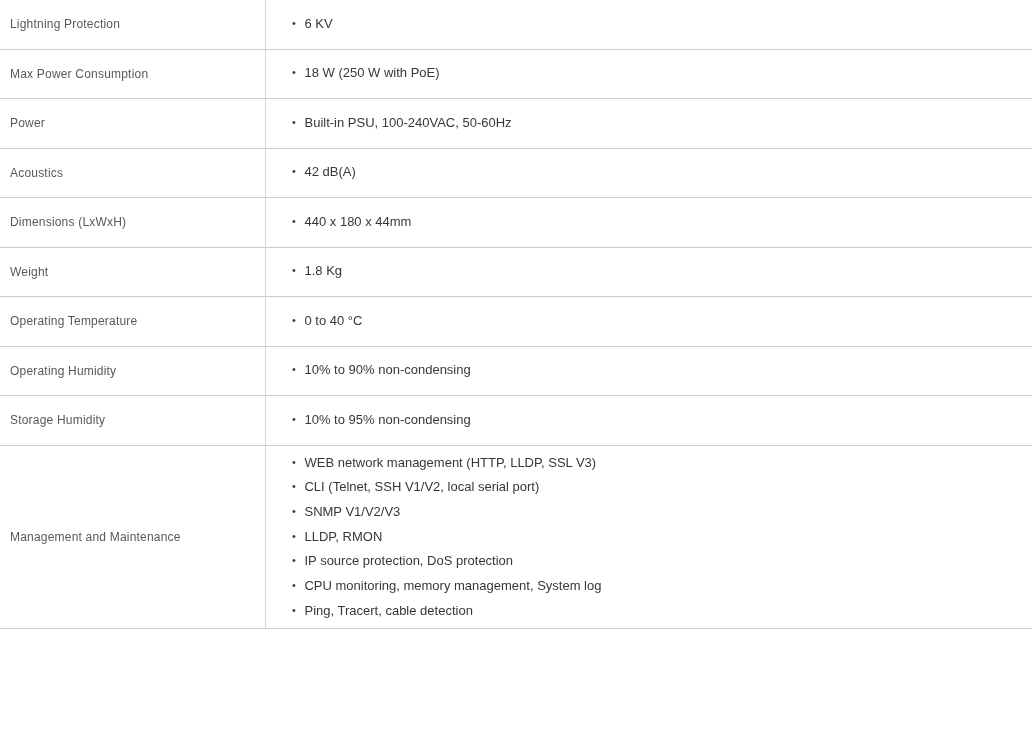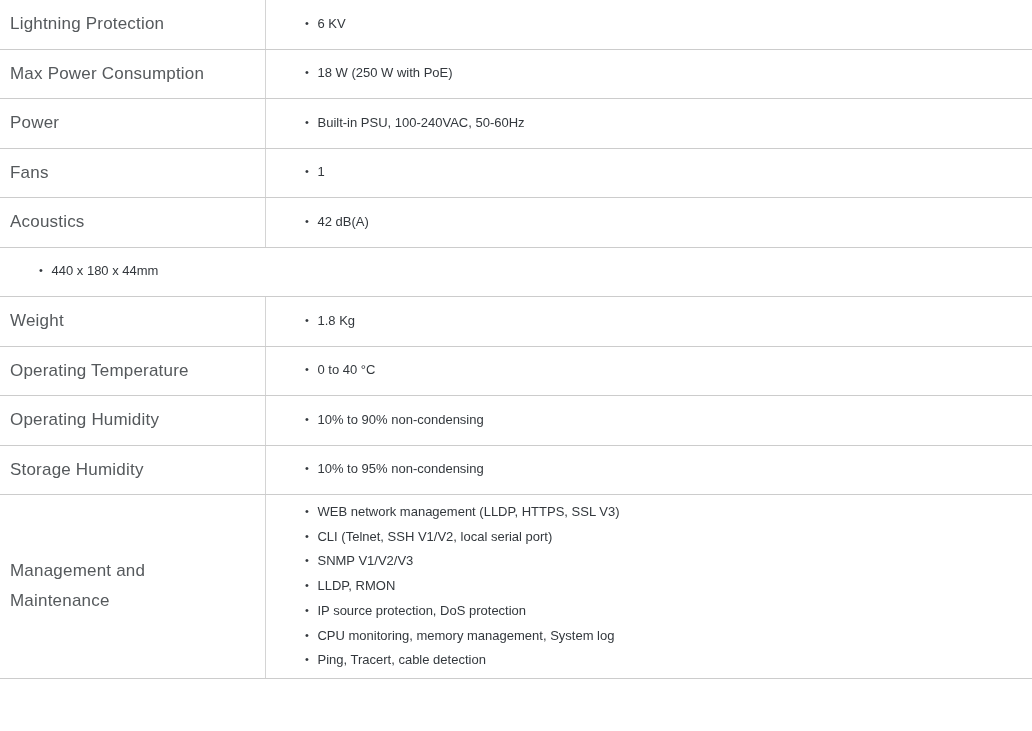--- a/index.html
+++ b/index.html
@@ -28,39 +28,38 @@
   .cell-label {
     box-sizing: border-box;
     width: 266px;
     flex: 0 0 266px;
     border-right: 1px solid #d4d4d4;
     display: flex;
     flex-direction: column;
     justify-content: center;
     padding: 8px 20px 8px 10px;
     color: #55595c;
-    font-size: 17px;
+    font-size: 12px;
     font-weight: 300;
     line-height: 30px;
     letter-spacing: 0.2px;
   }
   .cell-value {
     box-sizing: border-box;
     flex: 1 1 auto;
     display: flex;
     flex-direction: column;
     justify-content: center;
     padding: 5px 10px 5px 26px;
     color: #33383d;
     font-size: 13px;
     line-height: 23.7px;
   }
   .value-line {
     white-space: nowrap;
-    margin-left: 13px;
   }
   .bullet {
     font-size: 11px;
     margin-right: 5px;
     position: relative;
     top: -1px;
   }
 </style>
 </head>
 <body>
@@ -85,35 +84,30 @@
     <div class="spec-row">
       <div class="cell-label">
         <span>Power</span>
       </div>
       <div class="cell-value">
         <div class="value-line"><span class="bullet">•</span> <span>Built-in PSU, 100-240VAC, 50-60Hz</span></div>
       </div>
     </div>
     <div class="spec-row">
       <div class="cell-label">
-        <span>Fans</span>
-      </div>
-      <div class="cell-value">
-        <div class="value-line"><span class="bullet">•</span> <span>1</span></div>
-      </div>
-    </div>
-    <div class="spec-row">
-      <div class="cell-label">
         <span>Acoustics</span>
       </div>
       <div class="cell-value">
         <div class="value-line"><span class="bullet">•</span> <span>42 dB(A)</span></div>
       </div>
     </div>
     <div class="spec-row">
+      <div class="cell-label">
+        <span>Dimensions (LxWxH)</span>
+      </div>
       <div class="cell-value">
         <div class="value-line"><span class="bullet">•</span> <span>440 x 180 x 44mm</span></div>
       </div>
     </div>
     <div class="spec-row">
       <div class="cell-label">
         <span>Weight</span>
       </div>
       <div class="cell-value">
         <div class="value-line"><span class="bullet">•</span> <span>1.8 Kg</span></div>
@@ -141,21 +135,21 @@
       </div>
       <div class="cell-value">
         <div class="value-line"><span class="bullet">•</span> <span>10% to 95% non-condensing</span></div>
       </div>
     </div>
     <div class="spec-row tall">
       <div class="cell-label">
         <span>Management and Maintenance</span>
       </div>
       <div class="cell-value">
-        <div class="value-line"><span class="bullet">•</span> <span>WEB network management (LLDP, HTTPS, SSL V3)</span></div>
+        <div class="value-line"><span class="bullet">•</span> <span>WEB network management (HTTP, LLDP, SSL V3)</span></div>
         <div class="value-line"><span class="bullet">•</span> <span>CLI (Telnet, SSH V1/V2, local serial port)</span></div>
         <div class="value-line"><span class="bullet">•</span> <span>SNMP V1/V2/V3</span></div>
         <div class="value-line"><span class="bullet">•</span> <span>LLDP, RMON</span></div>
         <div class="value-line"><span class="bullet">•</span> <span>IP source protection, DoS protection</span></div>
         <div class="value-line"><span class="bullet">•</span> <span>CPU monitoring, memory management, System log</span></div>
         <div class="value-line"><span class="bullet">•</span> <span>Ping, Tracert, cable detection</span></div>
       </div>
     </div>
   </div>
 

